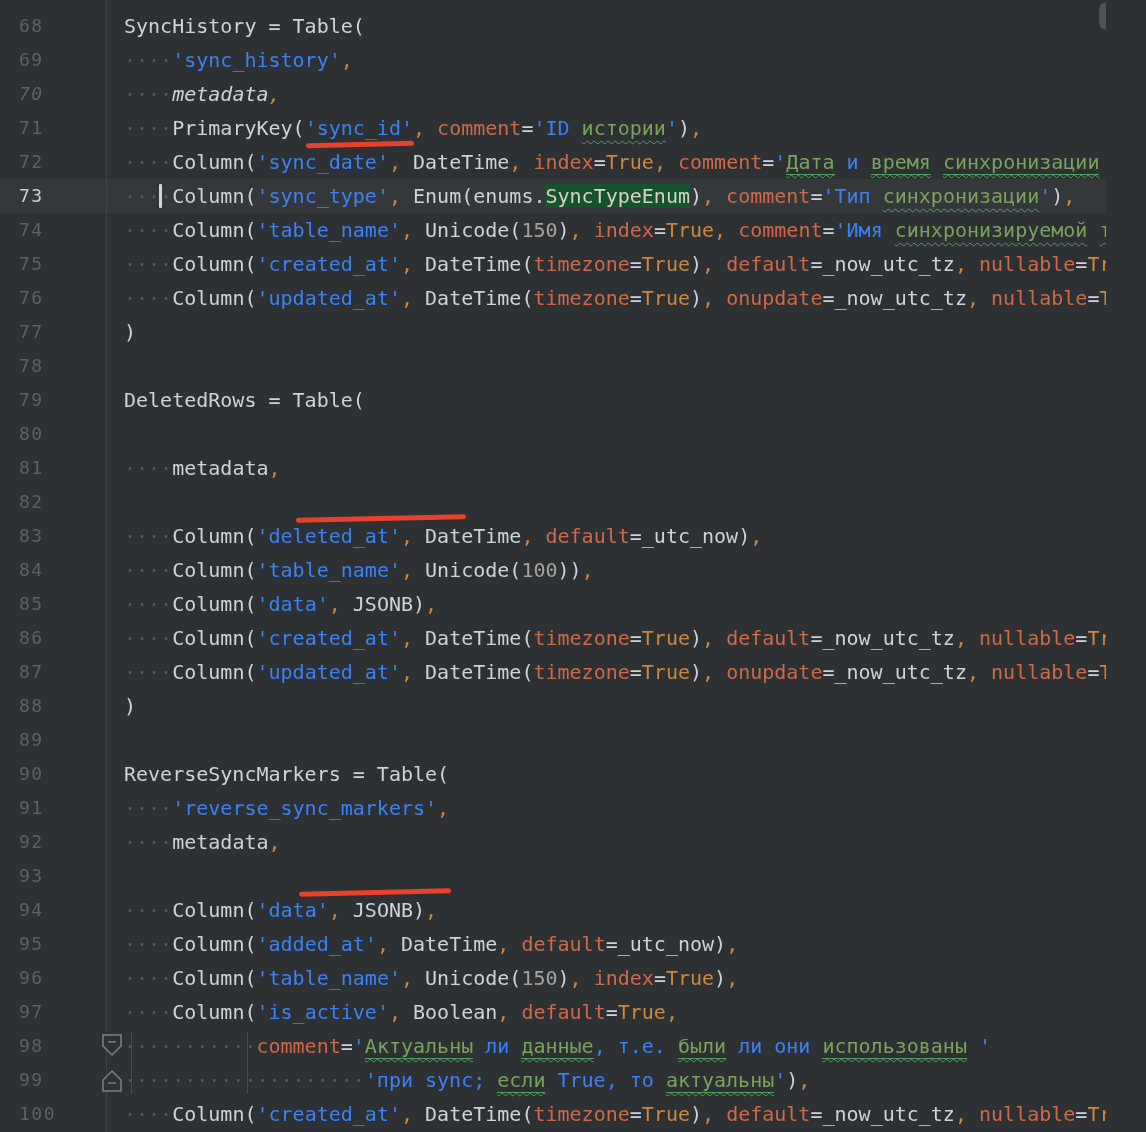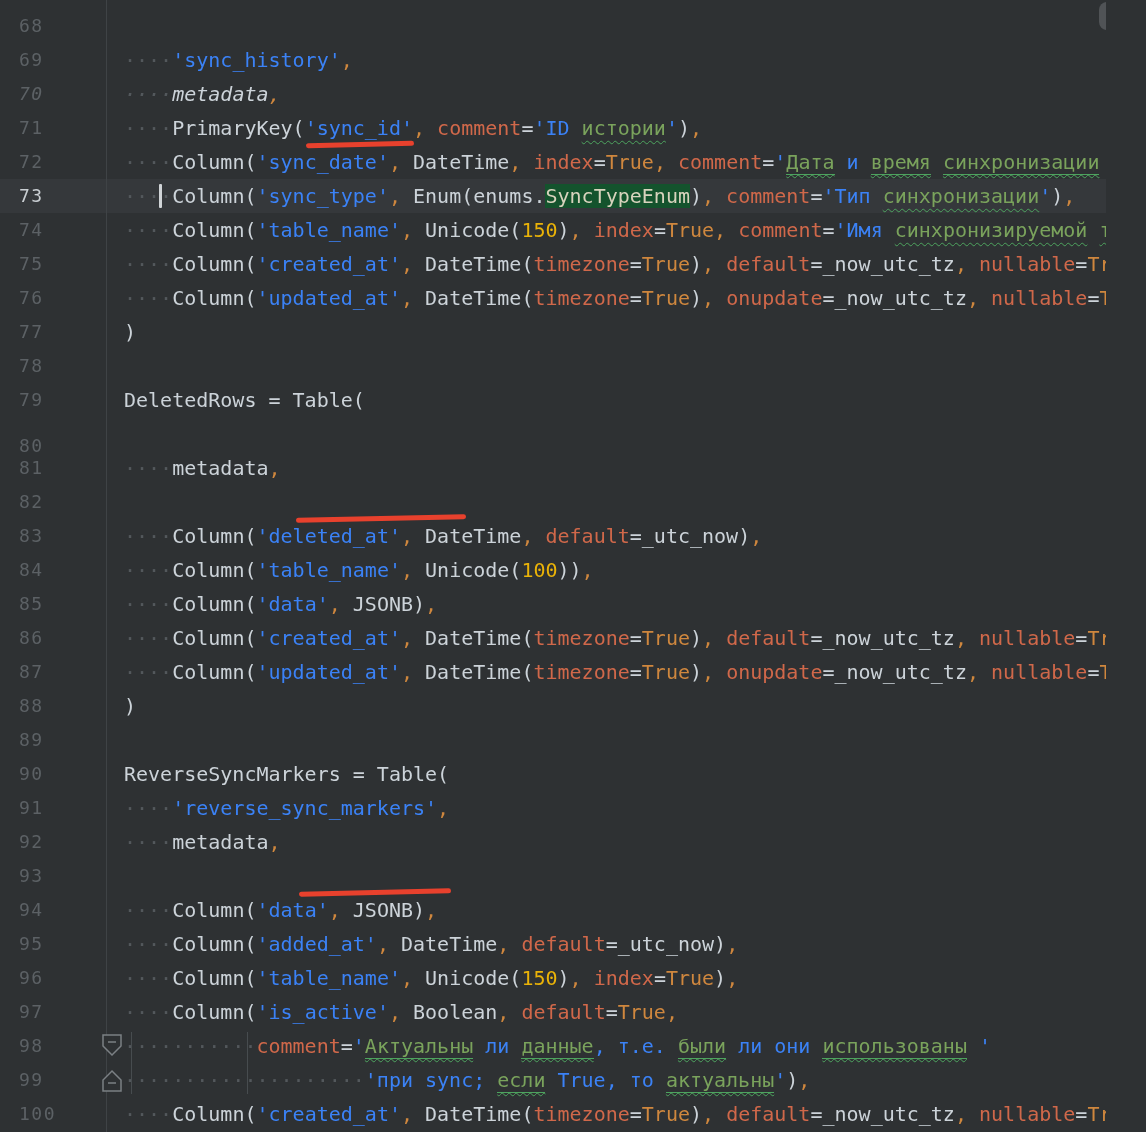--- a/index.html
+++ b/index.html
@@ -7,54 +7,54 @@
          background:#2e3133;font-family:"DejaVu Sans Mono",monospace;}
   #current-line-bar{position:absolute;left:0;width:1146px;height:34px;background:#35383b;}
   .row{position:absolute;left:0;width:1146px;height:34px;line-height:34px;white-space:pre;}
   .lnum{position:absolute;left:19px;top:0;font-size:18px;letter-spacing:1.5px;color:#5c6165;}
   .lnum.cur{color:#c9ced2;}
   .code{position:absolute;left:124px;top:0;font-size:20px;white-space:pre;}
   .t-d{color:#ccd3d9;}
   .t-s{color:#3b82f6;}
   .t-o{color:#cf873e;}
   .t-p{color:#d0684a;}
-  .t-n{color:#eab308;}
+  .t-n{color:#a3a3a3;}
   .t-ws{color:#53585c;}
   .t-sp{color:#7aa35c;text-decoration:underline wavy #4da35e 1px;text-underline-offset:5px;text-decoration-skip-ink:none;}
   .t-sp2{color:#7aa35c;text-decoration:underline wavy #4da35e 1px;text-underline-offset:5px;text-decoration-skip-ink:none;
          border-bottom:1px solid #4da35e;}
   .t-hl{color:#d8d3bd;background:#14532d;}
   #gutter-sep{position:absolute;left:106px;top:0;width:1px;height:1132px;background:#3f4346;}
   .guide{position:absolute;width:1px;background:#474c4f;}
   .redline{position:absolute;height:5px;background:#e8412d;border-radius:3px;transform:rotate(-1.3deg);}
   #caret{position:absolute;width:3px;height:24px;background:#d0d4d7;border-radius:1px;}
   .fold{position:absolute;width:22px;height:24px;}
   #track{position:absolute;left:1137px;top:0;width:9px;height:1132px;background:#292b2d;}
   #thumb{position:absolute;left:1099px;top:2px;width:24px;height:28px;border-radius:8px;background:#505356;}
   .stripe-mark{position:absolute;left:1106px;width:32px;height:6px;border-radius:1px;}
 </style>
 </head>
 <body>
 
 <div id="stage">
   <div id="current-line-bar" style="top: 179px;"></div>
   <div id="rows">
-      <div class="row" style="top: 9px;"><span class="lnum">68</span></div>
+      <div class="row" style="top: 9px;"><span class="lnum">68</span><span class="code"><span class="t-d">SyncHistory = Table(</span></span></div>
       <div class="row" style="top: 43px;"><span class="lnum">69</span><span class="code"><span class="t-ws">····</span><span class="t-s">'sync_history'</span><span class="t-o">,</span></span></div>
       <div class="row" style="top: 77px; font-style: italic;"><span class="lnum">70</span><span class="code"><span class="t-ws">····</span><span class="t-d">metadata</span><span class="t-o">,</span></span></div>
       <div class="row" style="top: 111px;"><span class="lnum">71</span><span class="code"><span class="t-ws">····</span><span class="t-d">PrimaryKey(</span><span class="t-s">'sync_id'</span><span class="t-o">,</span><span class="t-d"> </span><span class="t-p">comment</span><span class="t-d">=</span><span class="t-s">'ID </span><span class="t-sp">истории</span><span class="t-s">'</span><span class="t-d">)</span><span class="t-o">,</span></span></div>
       <div class="row" style="top: 145px;"><span class="lnum">72</span><span class="code"><span class="t-ws">····</span><span class="t-d">Column(</span><span class="t-s">'sync_date'</span><span class="t-o">,</span><span class="t-d"> DateTime</span><span class="t-o">,</span><span class="t-d"> </span><span class="t-p">index</span><span class="t-d">=</span><span class="t-o">True</span><span class="t-o">,</span><span class="t-d"> </span><span class="t-p">comment</span><span class="t-d">=</span><span class="t-s">'</span><span class="t-sp2">Дата</span><span class="t-s"> и </span><span class="t-sp2">время</span><span class="t-s"> </span><span class="t-sp2">синхронизации</span><span class="t-s"> </span><span class="t-sp2">в</span><span class="t-s"> UTC'</span></span></div>
       <div class="row" style="top: 179px;"><span class="lnum cur">73</span><span class="code"><span class="t-ws">····</span><span class="t-d">Column(</span><span class="t-s">'sync_type'</span><span class="t-o">,</span><span class="t-d"> Enum(enums.</span><span class="t-hl">SyncTypeEnum</span><span class="t-d">)</span><span class="t-o">,</span><span class="t-d"> </span><span class="t-p">comment</span><span class="t-d">=</span><span class="t-s">'Тип </span><span class="t-sp">синхронизации</span><span class="t-s">'</span><span class="t-d">)</span><span class="t-o">,</span></span></div>
       <div class="row" style="top: 213px;"><span class="lnum">74</span><span class="code"><span class="t-ws">····</span><span class="t-d">Column(</span><span class="t-s">'table_name'</span><span class="t-o">,</span><span class="t-d"> Unicode(</span><span class="t-n">150</span><span class="t-d">)</span><span class="t-o">,</span><span class="t-d"> </span><span class="t-p">index</span><span class="t-d">=</span><span class="t-o">True</span><span class="t-o">,</span><span class="t-d"> </span><span class="t-p">comment</span><span class="t-d">=</span><span class="t-s">'Имя </span><span class="t-sp">синхронизируемой</span><span class="t-s"> </span><span class="t-sp">таблицы</span></span></div>
       <div class="row" style="top: 247px;"><span class="lnum">75</span><span class="code"><span class="t-ws">····</span><span class="t-d">Column(</span><span class="t-s">'created_at'</span><span class="t-o">,</span><span class="t-d"> DateTime(</span><span class="t-p">timezone</span><span class="t-d">=</span><span class="t-o">True</span><span class="t-d">)</span><span class="t-o">,</span><span class="t-d"> </span><span class="t-p">default</span><span class="t-d">=_now_utc_tz</span><span class="t-o">,</span><span class="t-d"> </span><span class="t-p">nullable</span><span class="t-d">=</span><span class="t-o">True</span><span class="t-d">)</span></span></div>
       <div class="row" style="top: 281px;"><span class="lnum">76</span><span class="code"><span class="t-ws">····</span><span class="t-d">Column(</span><span class="t-s">'updated_at'</span><span class="t-o">,</span><span class="t-d"> DateTime(</span><span class="t-p">timezone</span><span class="t-d">=</span><span class="t-o">True</span><span class="t-d">)</span><span class="t-o">,</span><span class="t-d"> </span><span class="t-p">onupdate</span><span class="t-d">=_now_utc_tz</span><span class="t-o">,</span><span class="t-d"> </span><span class="t-p">nullable</span><span class="t-d">=</span><span class="t-o">True</span></span></div>
       <div class="row" style="top: 315px;"><span class="lnum">77</span><span class="code"><span class="t-d">)</span></span></div>
       <div class="row" style="top: 349px;"><span class="lnum">78</span><span class="code"></span></div>
       <div class="row" style="top: 383px;"><span class="lnum">79</span><span class="code"><span class="t-d">DeletedRows = Table(</span></span></div>
-      <div class="row" style="top: 417px; margin-top: 12px;"><span class="lnum">80</span></div>
+      <div class="row" style="top: 417px;"><span class="lnum">80</span></div>
       <div class="row" style="top: 451px;"><span class="lnum">81</span><span class="code"><span class="t-ws">····</span><span class="t-d">metadata</span><span class="t-o">,</span></span></div>
       <div class="row" style="top: 485px;"><span class="lnum">82</span></div>
       <div class="row" style="top: 519px;"><span class="lnum">83</span><span class="code"><span class="t-ws">····</span><span class="t-d">Column(</span><span class="t-s">'deleted_at'</span><span class="t-o">,</span><span class="t-d"> DateTime</span><span class="t-o">,</span><span class="t-d"> </span><span class="t-p">default</span><span class="t-d">=_utc_now)</span><span class="t-o">,</span></span></div>
       <div class="row" style="top: 553px;"><span class="lnum">84</span><span class="code"><span class="t-ws">····</span><span class="t-d">Column(</span><span class="t-s">'table_name'</span><span class="t-o">,</span><span class="t-d"> Unicode(</span><span class="t-n">100</span><span class="t-d">))</span><span class="t-o">,</span></span></div>
       <div class="row" style="top: 587px;"><span class="lnum">85</span><span class="code"><span class="t-ws">····</span><span class="t-d">Column(</span><span class="t-s">'data'</span><span class="t-o">,</span><span class="t-d"> JSONB)</span><span class="t-o">,</span></span></div>
       <div class="row" style="top: 621px;"><span class="lnum">86</span><span class="code"><span class="t-ws">····</span><span class="t-d">Column(</span><span class="t-s">'created_at'</span><span class="t-o">,</span><span class="t-d"> DateTime(</span><span class="t-p">timezone</span><span class="t-d">=</span><span class="t-o">True</span><span class="t-d">)</span><span class="t-o">,</span><span class="t-d"> </span><span class="t-p">default</span><span class="t-d">=_now_utc_tz</span><span class="t-o">,</span><span class="t-d"> </span><span class="t-p">nullable</span><span class="t-d">=</span><span class="t-o">True</span><span class="t-d">)</span></span></div>
       <div class="row" style="top: 655px;"><span class="lnum">87</span><span class="code"><span class="t-ws">····</span><span class="t-d">Column(</span><span class="t-s">'updated_at'</span><span class="t-o">,</span><span class="t-d"> DateTime(</span><span class="t-p">timezone</span><span class="t-d">=</span><span class="t-o">True</span><span class="t-d">)</span><span class="t-o">,</span><span class="t-d"> </span><span class="t-p">onupdate</span><span class="t-d">=_now_utc_tz</span><span class="t-o">,</span><span class="t-d"> </span><span class="t-p">nullable</span><span class="t-d">=</span><span class="t-o">True</span></span></div>
       <div class="row" style="top: 689px;"><span class="lnum">88</span><span class="code"><span class="t-d">)</span></span></div>
       <div class="row" style="top: 723px;"><span class="lnum">89</span><span class="code"></span></div>
       <div class="row" style="top: 757px;"><span class="lnum">90</span><span class="code"><span class="t-d">ReverseSyncMarkers = Table(</span></span></div>

